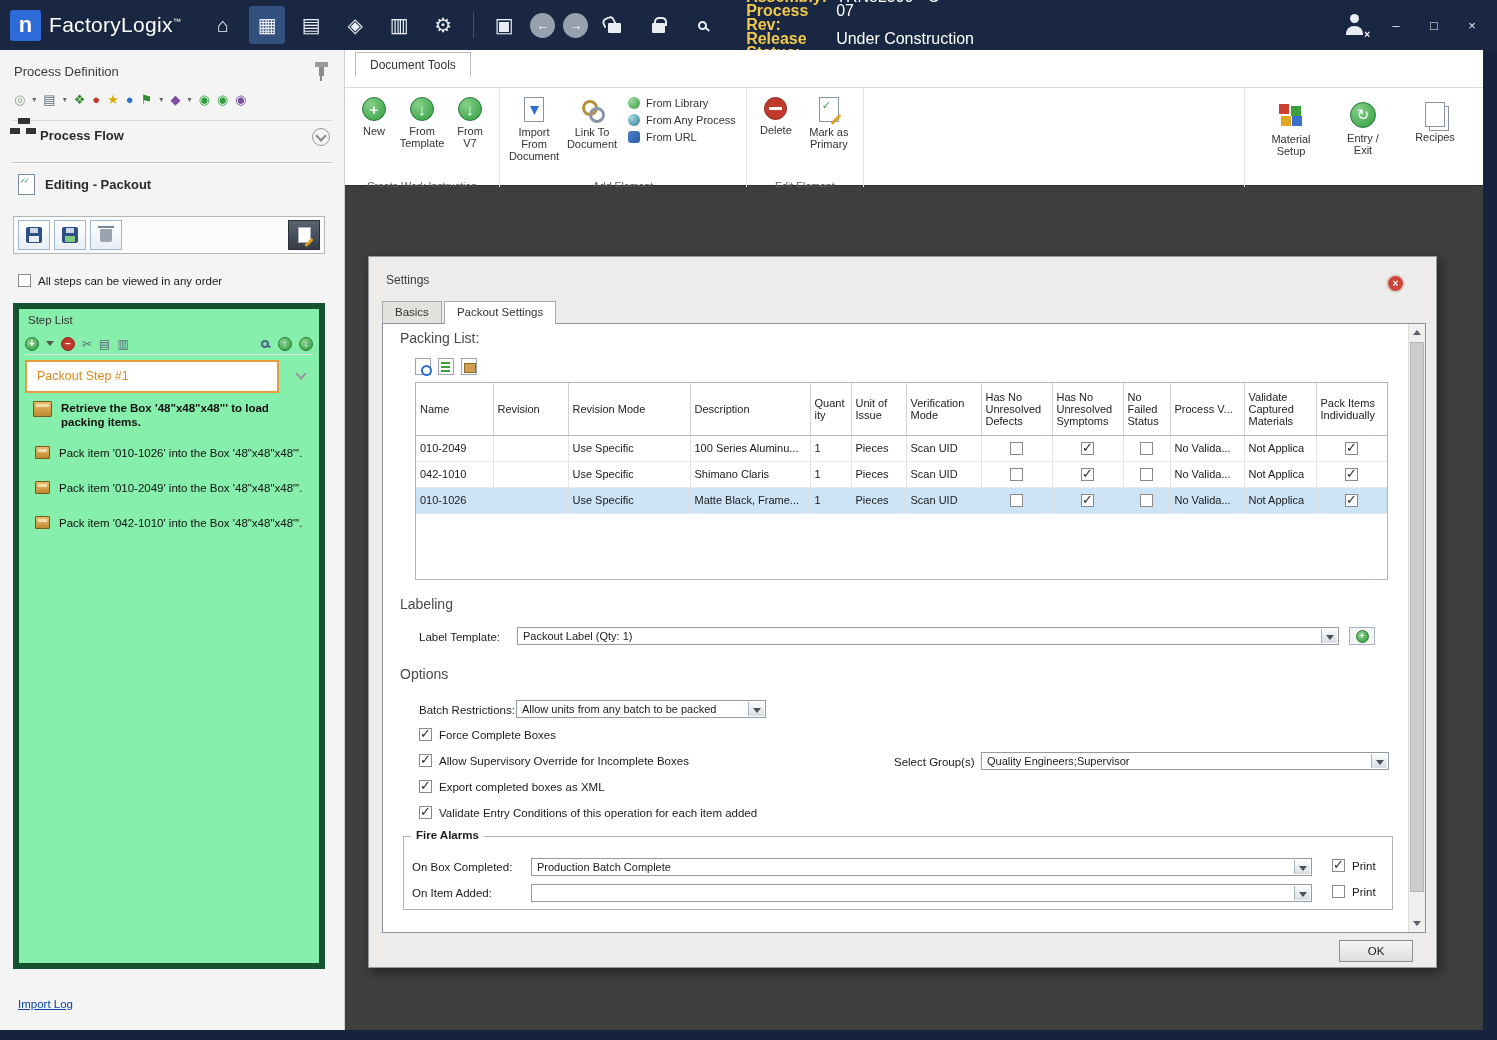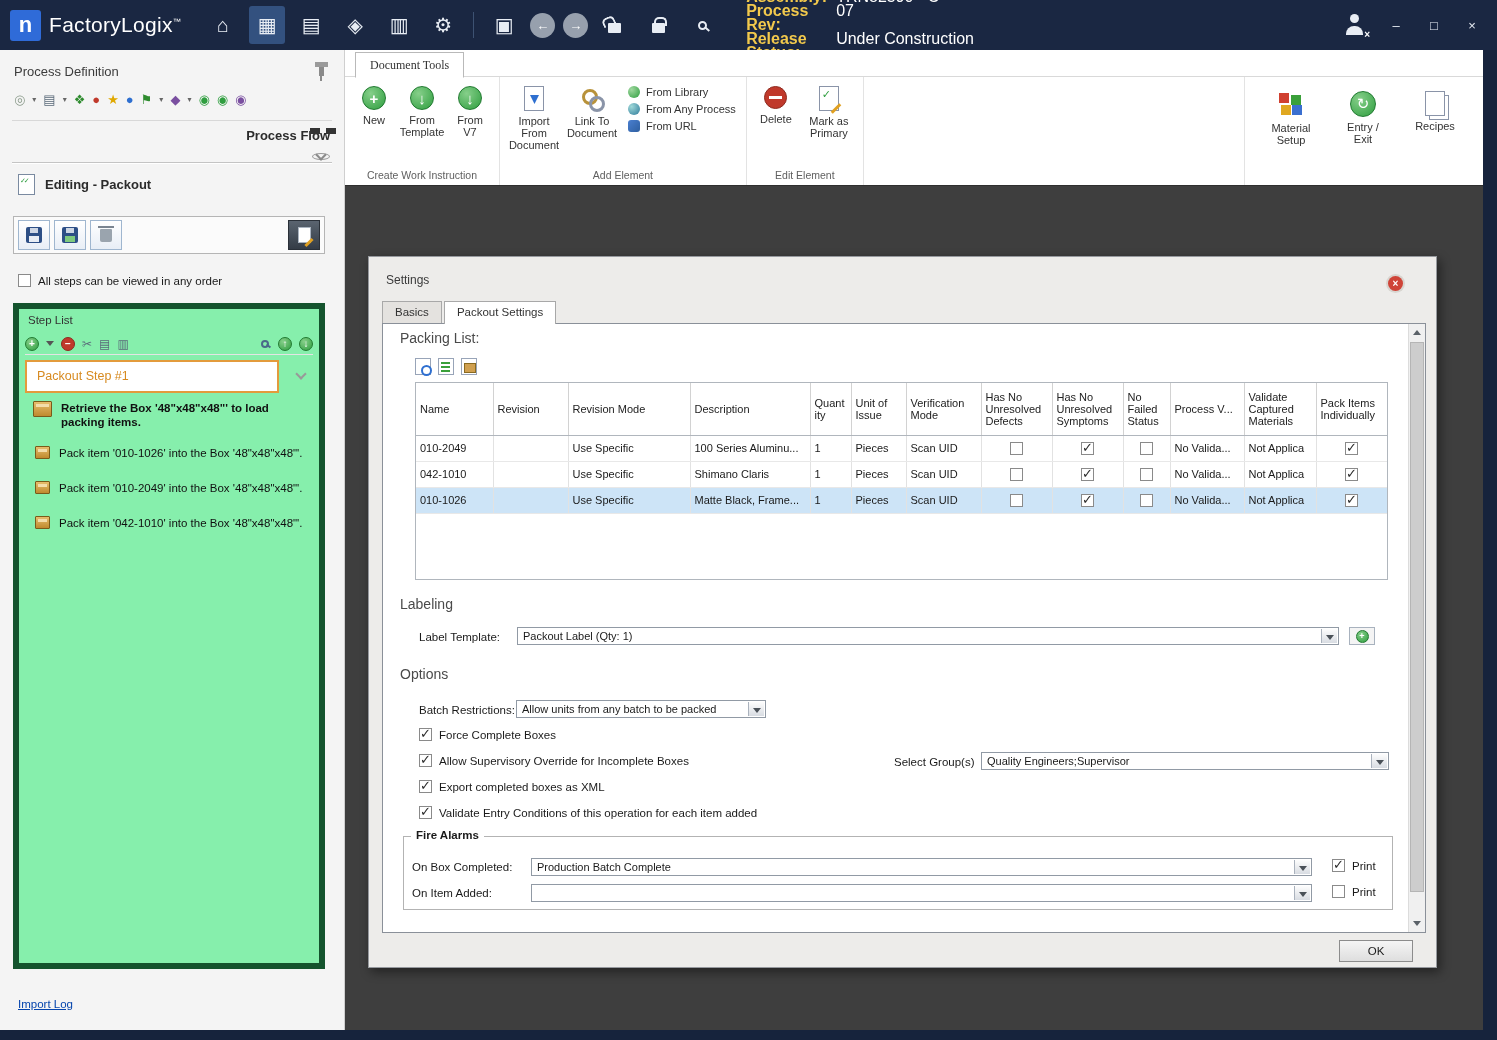--- a/index.html
+++ b/index.html
@@ -46,21 +46,21 @@
   .sbt:nth-child(1){color:#8a9a8a}.sbt:nth-child(2){color:#666;font-size:8px}
   .sbt:nth-child(3){color:#5a6a7a}.sbt:nth-child(4){color:#666;font-size:8px}
   .sbt:nth-child(5){color:#2e8b2e}.sbt:nth-child(6){color:#c0392b}
   .sbt:nth-child(7){color:#e0a800}.sbt:nth-child(8){color:#2e6fd0}
   .sbt:nth-child(9){color:#2e8b2e}.sbt:nth-child(10){color:#666;font-size:8px}
   .sbt:nth-child(11){color:#7a4fa0}.sbt:nth-child(12){color:#666;font-size:8px}
   .sbt:nth-child(13){color:#2f9e3f}.sbt:nth-child(14){color:#2f9e3f}
   .sbt:nth-child(15){color:#7a4fa0}
   .sb-div{position:absolute;left:12px;right:12px;height:1px;background:#d8d8d8;}
   .sb-div2{position:absolute;left:12px;right:12px;height:2px;border-top:1px solid #c4c4c4;border-bottom:1px solid #fff;}
-  .pf-row{position:absolute;top:78px;left:18px;right:14px;height:30px;display:flex;align-items:flex-end;gap:10px;flex-direction:column;}
+  .pf-row{position:absolute;top:78px;left:18px;right:14px;height:30px;display:flex;align-items:flex-start;gap:10px;}
   .flow-ico{position:relative;width:12px;height:6px;background:#333;margin-top:-10px;}
   .flow-ico::after{content:'';position:absolute;top:10px;left:-8px;width:10px;height:6px;background:#333;box-shadow:16px 0 0 #333;}
   .pf-label{font-size:13px;font-weight:bold;color:#2b2b2b;}
   .circle-chev{margin-left:auto;width:18px;height:18px;border:1px solid #9a9a9a;border-radius:50%;display:flex;align-items:center;justify-content:center;}
   .circle-chev::after{content:'';width:6px;height:6px;border-right:2px solid #8a8a8a;border-bottom:2px solid #8a8a8a;transform:rotate(45deg);margin-top:-3px;}
   .edit-row{position:absolute;top:124px;left:18px;display:flex;align-items:center;gap:10px;}
   .doc-check{position:relative;width:17px;height:21px;background:#fff;border:1px solid #7a8aa0;}
   .doc-check::after{content:'✓✓';position:absolute;left:1px;top:2px;font-size:7px;color:#2f9e3f;letter-spacing:-2px;}
   .edit-label{font-size:13px;font-weight:bold;color:#2b2b2b;}
   .btn-box{position:absolute;top:166px;left:13px;width:312px;height:38px;border:1px solid #b5b5b5;background:#fbfbfb;display:flex;align-items:center;padding:0 4px;gap:4px;}
@@ -94,21 +94,21 @@
   .step-item{position:absolute;left:14px;right:6px;display:flex;gap:9px;align-items:flex-start;}
   .step-item .txt{font-size:11.5px;line-height:14px;color:#111;}
   .step-item.first .txt{font-weight:bold;}
   .step-item.sub{left:16px;}
   .step-item.sub .txt{white-space:nowrap;overflow:hidden;}
   .import-log{position:absolute;top:948px;left:18px;font-size:11.5px;color:#0645ad;text-decoration:underline;cursor:pointer;}
 
   
   .main{position:absolute;left:345px;top:50px;width:1138px;height:980px;background:#3e3e3e;}
   .ribbon-strip{position:absolute;top:0;left:0;right:0;height:136px;background:#fff;border-bottom:1px solid #2e2e2e;}
-  .tabrow{height:27px;border-bottom:1px solid #d9d9d9;font-family:Liberation Serif, serif;}
+  .tabrow{height:38px;border-bottom:1px solid #d9d9d9;}
   .doc-tab{position:relative;top:2px;display:inline-block;margin-left:10px;background:#fff;border:1px solid #b9b9b9;border-bottom:1px solid #fff;padding:5px 14px 4px;font-size:12px;color:#333;z-index:2;}
   .ribbon-body{display:flex;height:108px;align-items:stretch;}
   .rgroup{display:flex;flex-direction:column;justify-content:space-between;padding:5px 6px 2px;border-right:1px solid #e3e3e3;}
   .ritems{display:flex;align-items:flex-start;gap:2px;}
   .rbtn{display:flex;flex-direction:column;align-items:center;gap:4px;padding:4px 2px;width:56px;font-size:11px;line-height:12px;text-align:center;color:#333;}
   .rbtn.narrow{width:46px;}
   .rgroup-label{font-size:10.5px;color:#5f5f5f;text-align:center;padding:3px 0 2px;}
   .gcirc{width:24px;height:24px;border-radius:50%;background:radial-gradient(circle at 35% 30%,#86cf8a,#2f9e3f);border:1px solid #217a31;color:#fff;font-size:15px;font-weight:bold;display:flex;align-items:center;justify-content:center;line-height:1;flex:none;}
   .page{width:20px;height:25px;background:#fff;border:1px solid #8a94a8;position:relative;flex:none;}
   .page.imp::after{content:'';position:absolute;left:5px;top:8px;width:9px;height:9px;background:#2e6fd0;clip-path:polygon(0 0,100% 0,50% 100%);}

